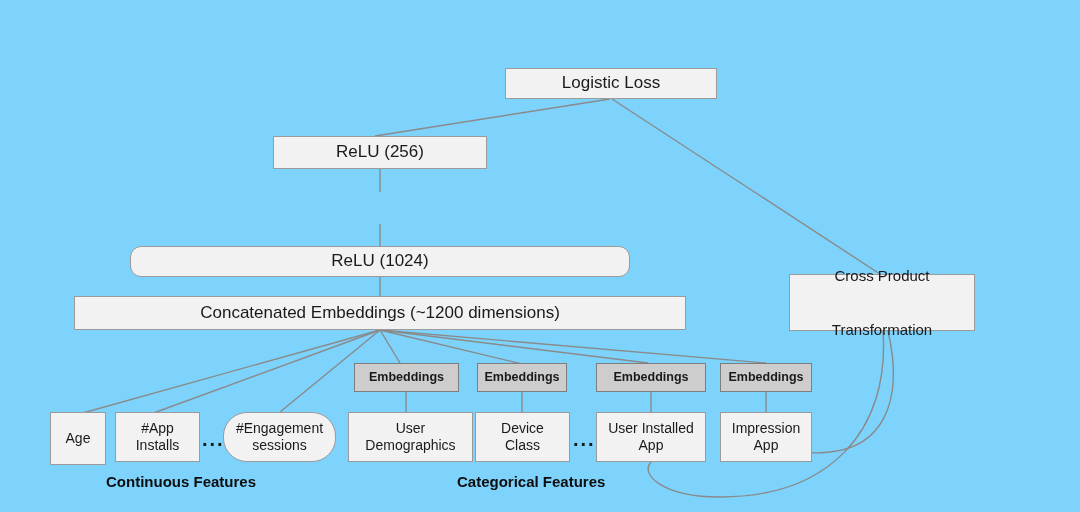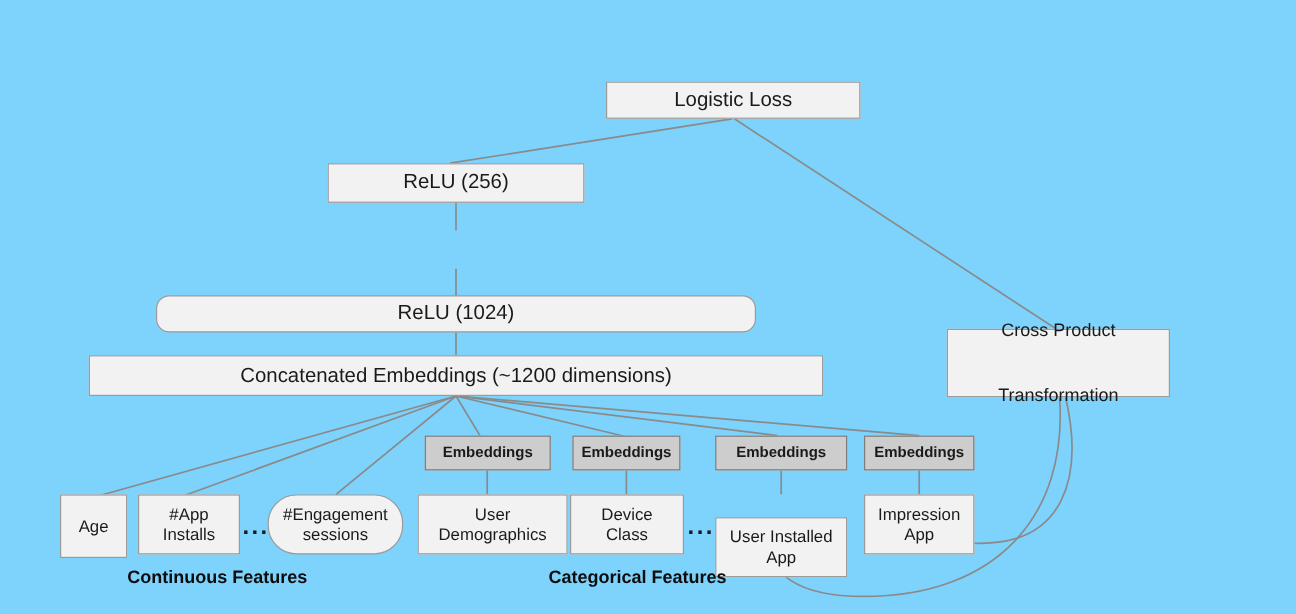--- a/index.html
+++ b/index.html
@@ -147,21 +147,21 @@
 
   <div class="node light n-feat" style="left:348px; top:412px; width:125px; height:50px; flex-direction:column;">
     <span>User</span>
     <span>Demographics</span>
   </div>
   <div class="node light n-feat" style="left:475px; top:412px; width:95px; height:50px; flex-direction:column;">
     <span>Device</span>
     <span>Class</span>
   </div>
   <div class="ellipsis" style="left:573px; top:429px;">...</div>
-  <div class="node light n-feat" style="left:596px; top:412px; width:110px; height:50px; flex-direction:column;margin-top:19px;">
+  <div class="node light n-feat" style="left:596px; top:412px; width:110px; height:50px; flex-direction:column;">
     <span>User Installed</span>
     <span>App</span>
   </div>
   <div class="node light n-feat" style="left:720px; top:412px; width:92px; height:50px; flex-direction:column;">
     <span>Impression</span>
     <span>App</span>
   </div>
 
   <div class="grouplabel" style="left:106px; top:473px;">Continuous Features</div>
   <div class="grouplabel" style="left:457px; top:473px;">Categorical Features</div>

